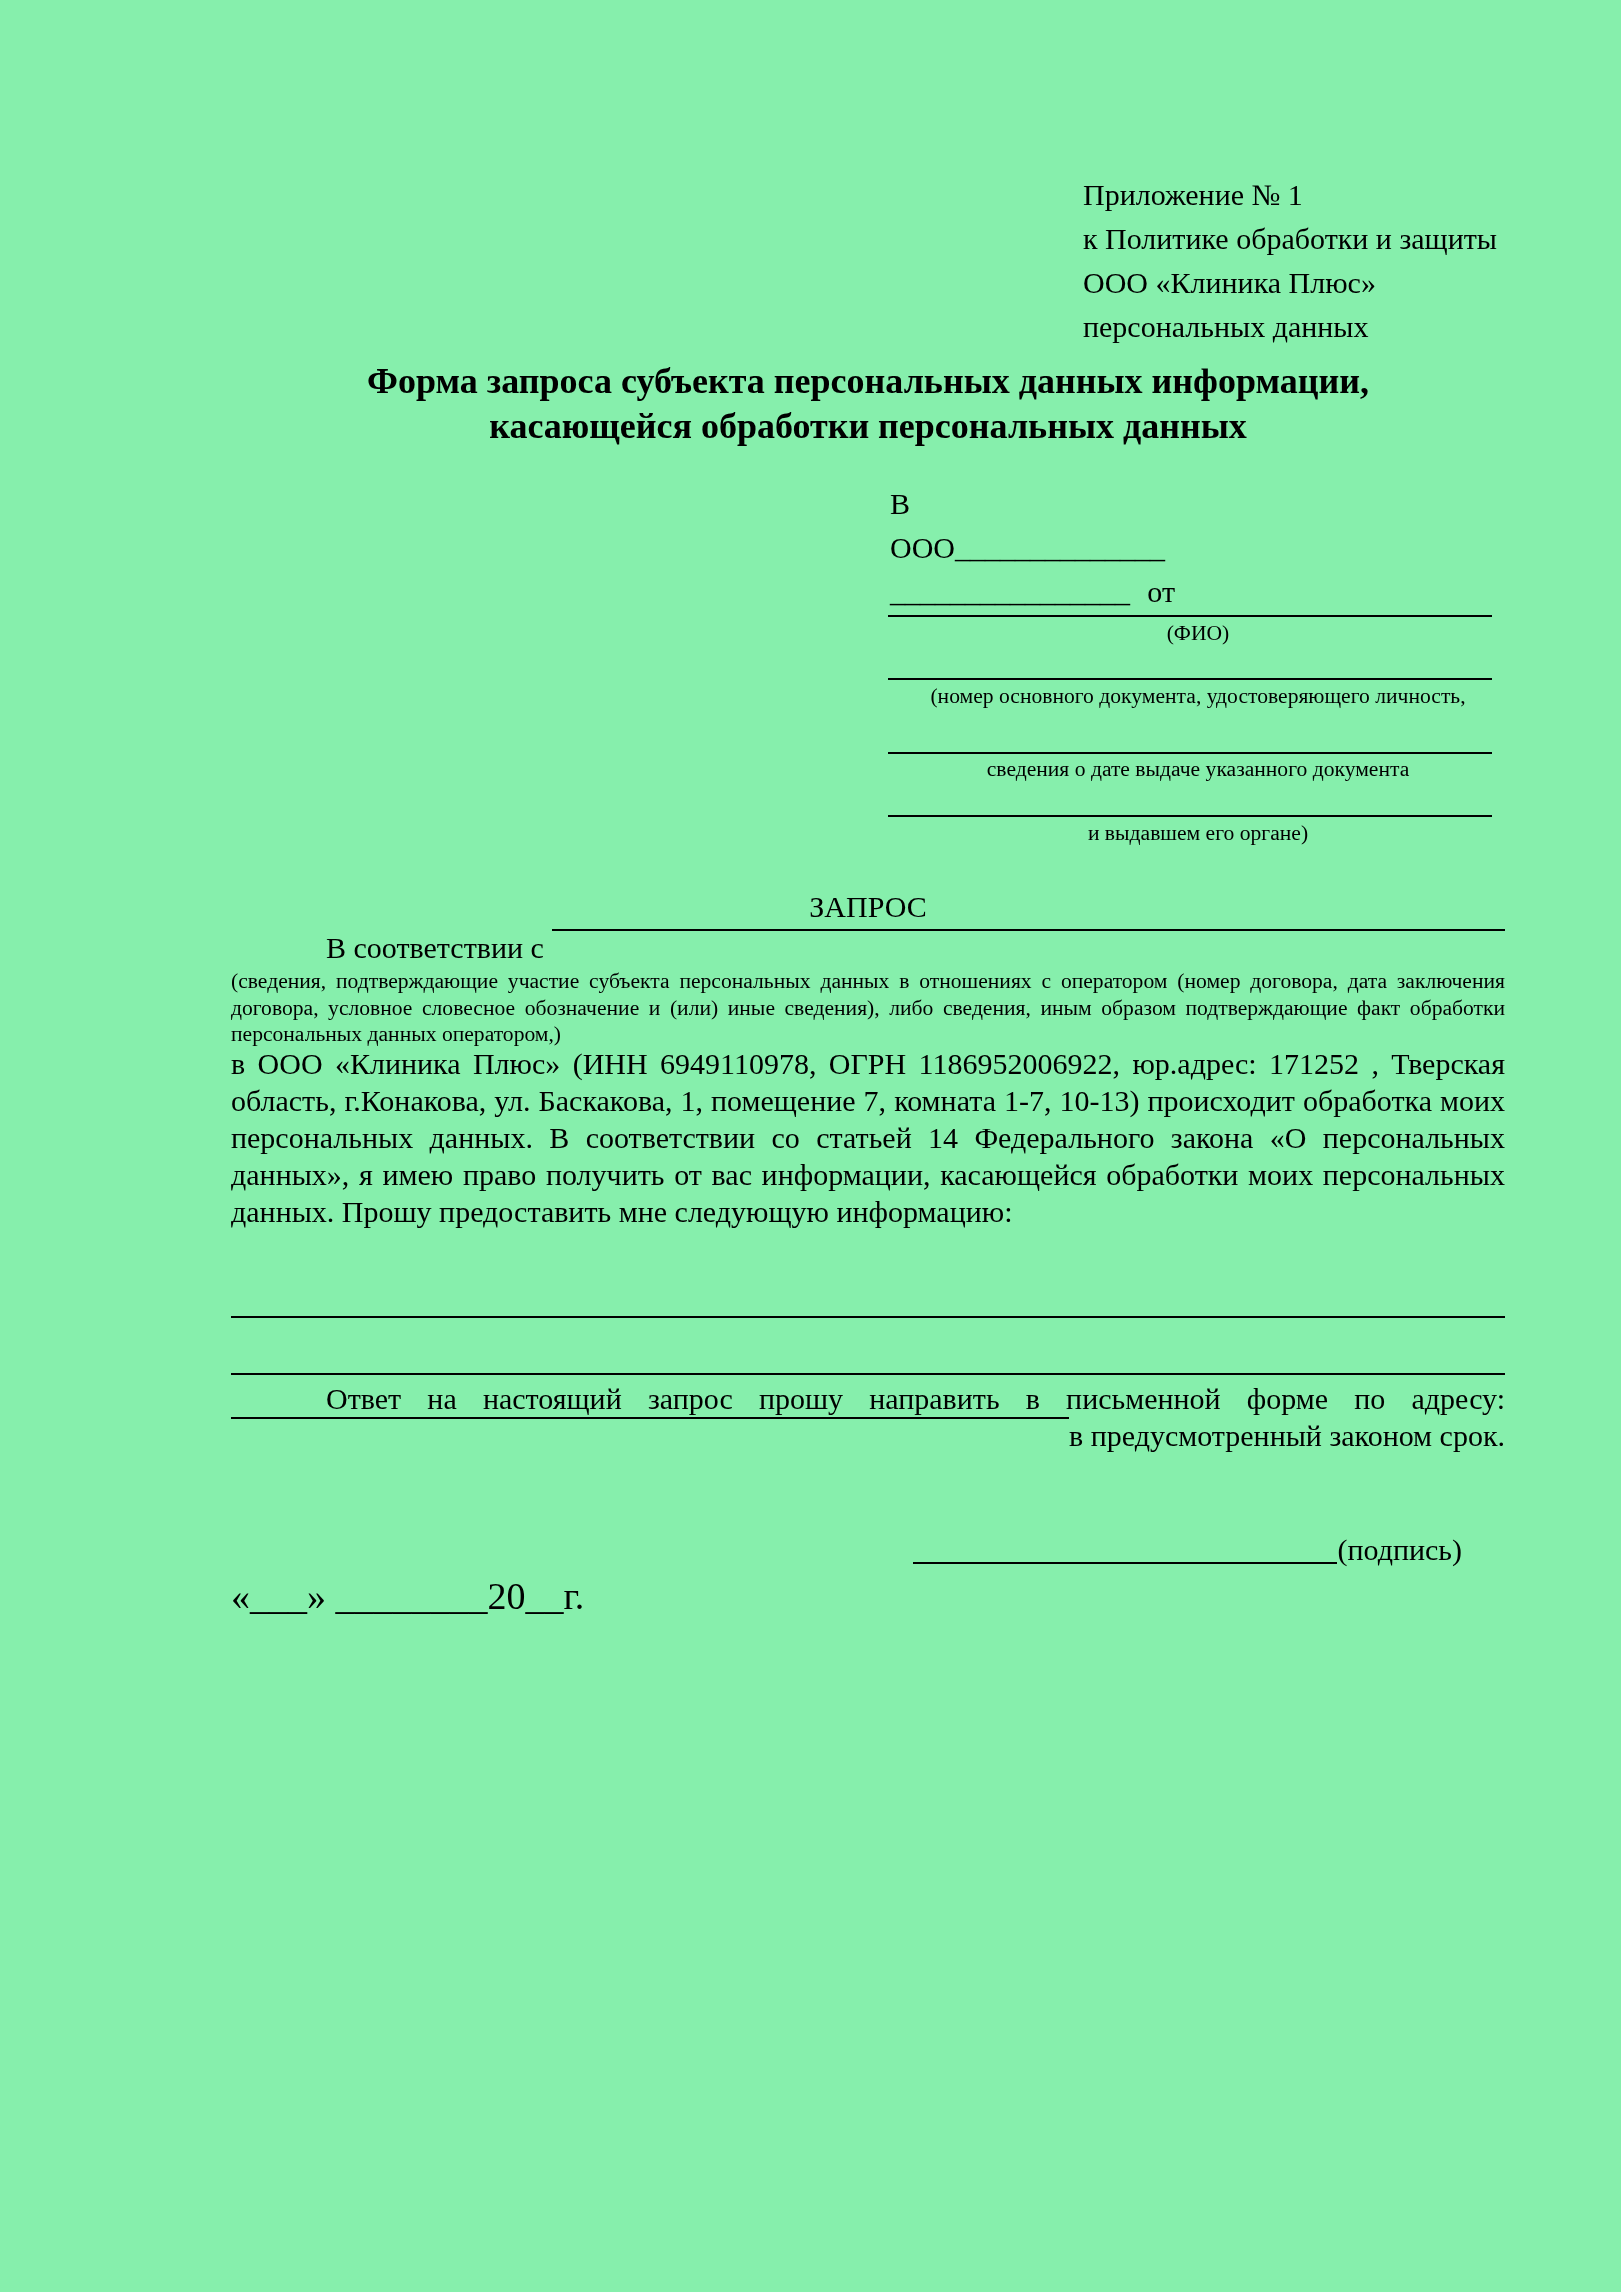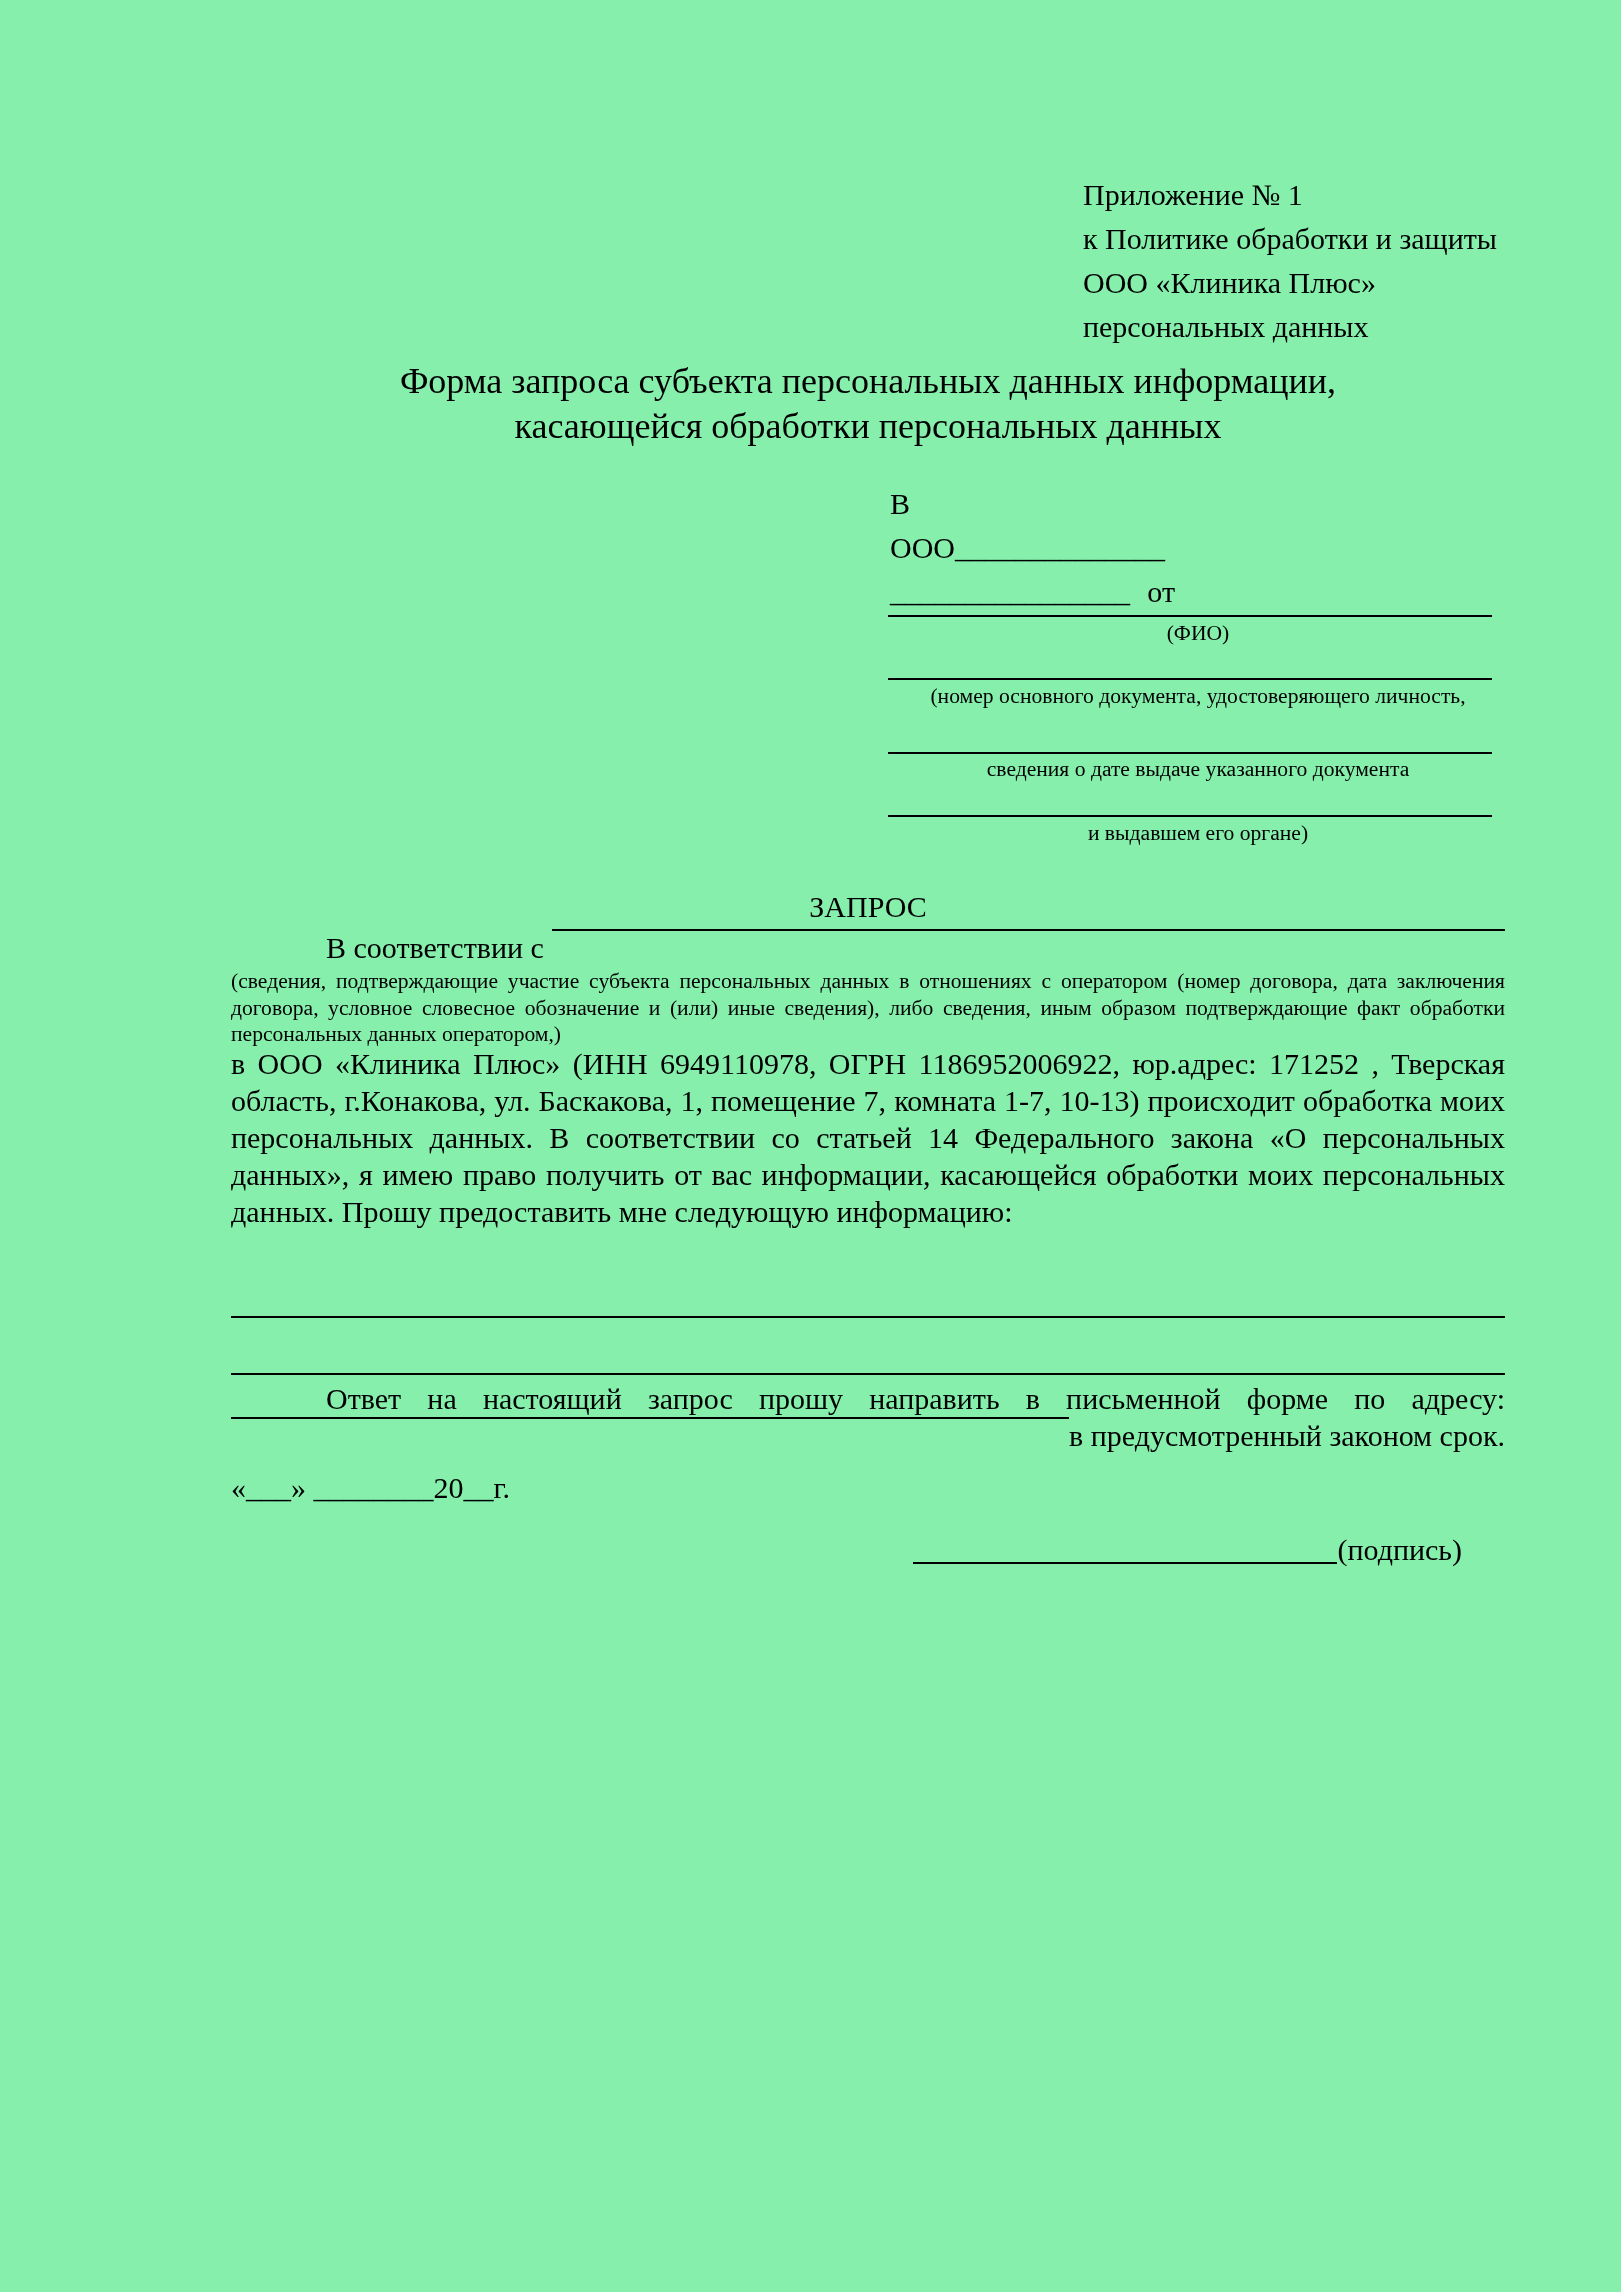--- a/index.html
+++ b/index.html
@@ -27,21 +27,21 @@
     line-height: 44px;
     text-align: left;
   }
 
   
   .doc-title {
     left: 231px;
     top: 359px;
     width: 1274px;
     text-align: center;
-    font-weight: normal;
+    font-weight: bold;
     font-size: 36px;
     line-height: 45px;
   }
 
   
   .addressee {
     left: 888px;
     top: 482px;
     width: 604px;
     height: 392px;
@@ -131,22 +131,22 @@
   }
   .answer .addr-line {
     display: flex;
     align-items: flex-start;
   }
   .answer .addr-line .fill-rule { margin-left: 0; }
   .answer .suffix { white-space: nowrap; }
 
   .date-blank {
     left: 231px;
-    top: 1467px;
-    font-size: 30px;
+    top: 1576px;
+    font-size: 38px;
     line-height: 41px;
     white-space: nowrap;
   }
   .signature {
     left: 913px;
     top: 1529px;
     width: 549px;
     display: flex;
     align-items: flex-end;
     font-size: 30px;

